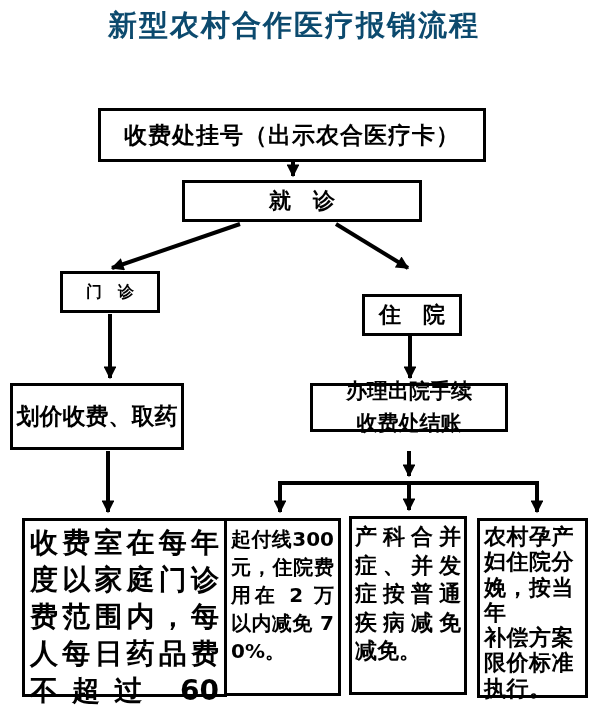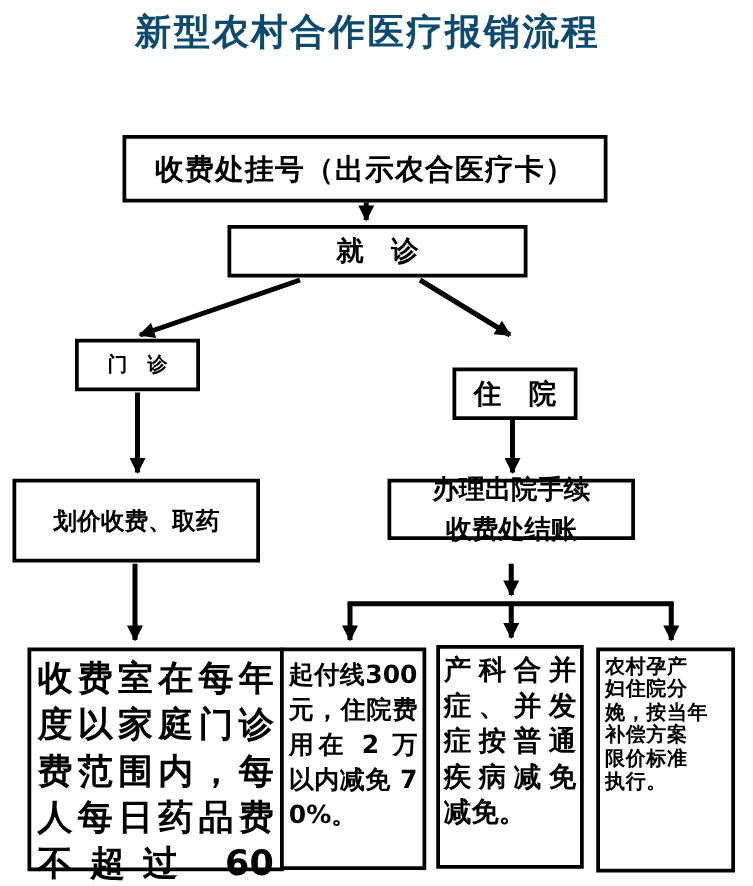--- a/index.html
+++ b/index.html
@@ -16,35 +16,35 @@
   .arrows{position:absolute;left:0;top:0;width:602px;height:709px;z-index:1;pointer-events:none;}
   .node{
     position:absolute;box-sizing:border-box;border:3px solid #000;background:#fff;
     display:flex;align-items:center;justify-content:center;
     font-weight:bold;color:#000;z-index:2;text-align:center;
   }
   .n-register{left:98px;top:108px;width:388px;height:54px;font-size:23px;letter-spacing:1px;}
   .n-visit{left:182px;top:180px;width:240px;height:42px;font-size:22px;}
   .n-outpatient{left:60px;top:271px;width:100px;height:42px;font-size:16px;}
   .n-inpatient{left:362px;top:271px;width:100px;height:42px;font-size:22px;margin-top:23px;}
-  .n-pricing{left:10px;top:383px;width:198px;height:67px;font-size:19px;}
+  .n-pricing{left:10px;top:383px;width:174px;height:67px;font-size:23px;}
   .n-discharge{left:310px;top:383px;width:198px;height:49px;font-size:21px;
     white-space:pre-line;line-height:1.5;}
   .leaf{align-items:flex-start;justify-content:flex-start;text-align:left;}
   .n-outpatient-policy{left:22px;top:518px;width:205px;height:179px;
     padding:4px 5px;font-size:28px;line-height:1.32;
     text-align:justify;text-justify:inter-character;word-break:break-all;}
   .n-deductible-policy{left:224px;top:518px;width:117px;height:178px;
     padding:4px;font-size:20px;line-height:1.4;
     text-align:justify;text-justify:inter-character;word-break:break-all;}
   .n-obstetric-policy{left:349px;top:516px;width:118px;height:179px;
     padding:4px 3px;font-size:22px;line-height:1.3;
     text-align:justify;text-justify:inter-character;word-break:break-all;}
   .n-maternity-policy{left:477px;top:518px;width:111px;height:180px;
-    padding:3px 4px;font-size:16px;line-height:1.15;
+    padding:3px 4px;font-size:22px;line-height:1.15;
     white-space:pre-line;letter-spacing:0.5px;}
 </style>
 </head>
 <body>
 
 <div class="canvas">
 
   <div class="title">新型农村合作医疗报销流程</div>
 
   <svg class="arrows" width="602" height="709" viewBox="0 0 602 709" xmlns="http://www.w3.org/2000/svg">

